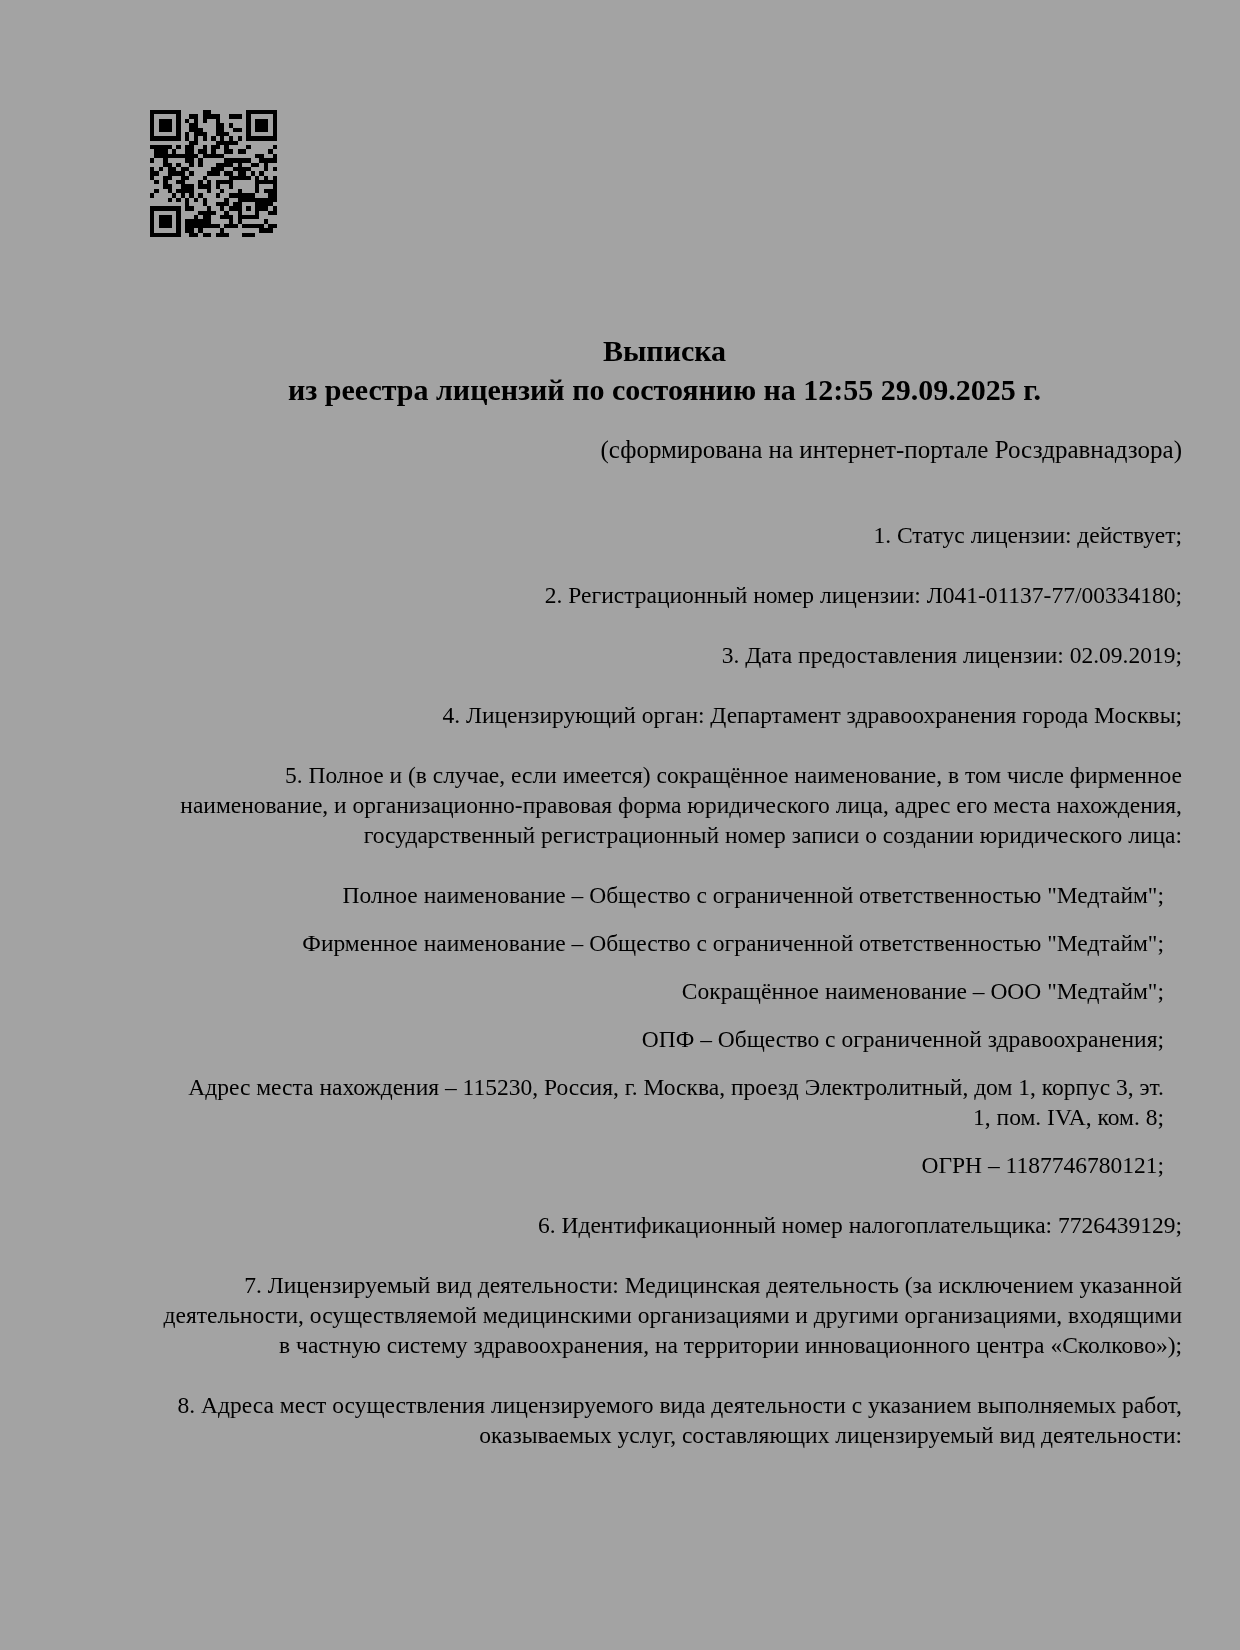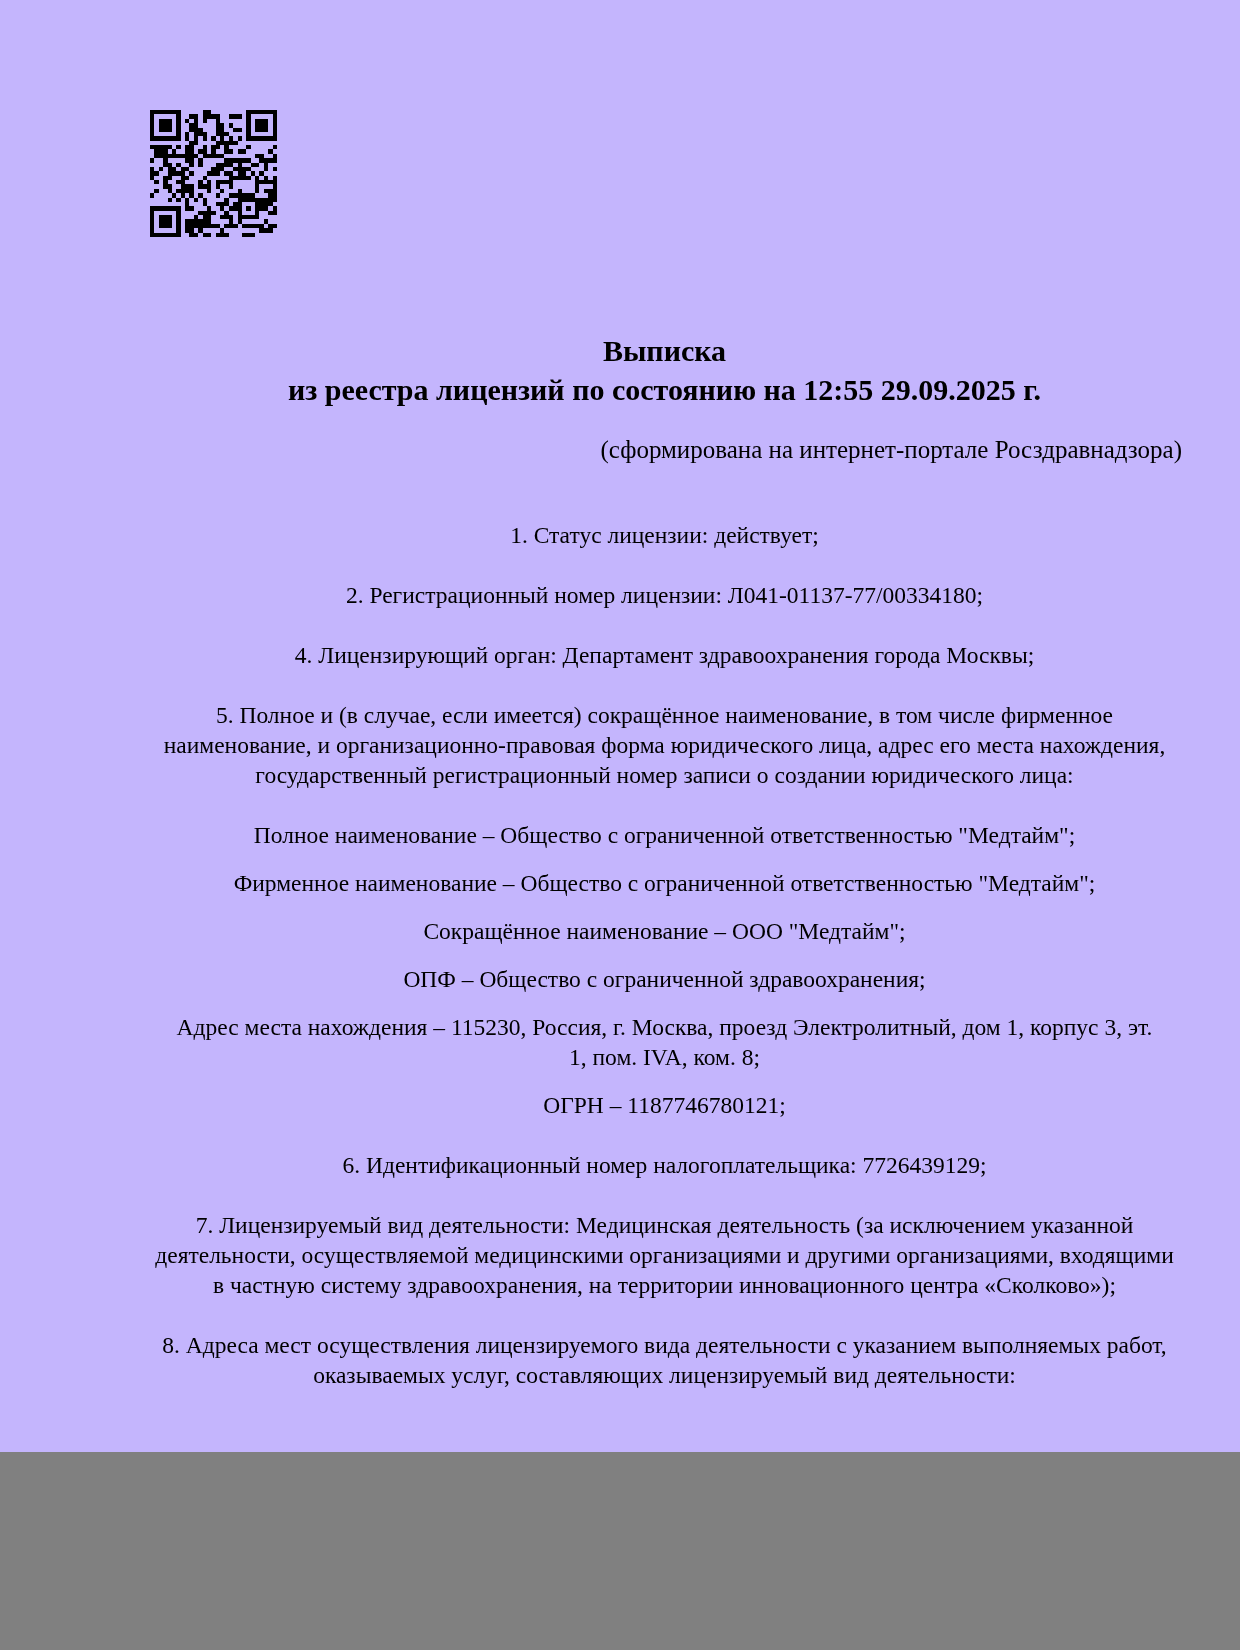--- a/index.html
+++ b/index.html
@@ -1,22 +1,22 @@
 <!DOCTYPE html>
 <html><head>
 <meta charset="utf-8">
 <style>
   html, body { margin: 0; padding: 0; }
   body { background: #808080; }
   .page {
     position: relative;
     width: 1240px;
-    height: 1452px;
+    height: 1650px;
     margin: 0 auto;
-    background: #c4b5fd;
+    background: #a3a3a3;
     color: #000000;
     font-family: "Liberation Serif", "DejaVu Serif", serif;
     overflow: hidden;
   }
   .qr {
     position: absolute;
     left: 150px;
     top: 110px;
     width: 127px;
     height: 127px;
@@ -42,21 +42,21 @@
     font-size: 25px;
     line-height: 26px;
   }
   .bodytext {
     position: absolute;
     left: 147px;
     top: 520px;
     width: 1035px;
     font-size: 23.5px;
     line-height: 30px;
-    text-align: center;
+    text-align: right;
   }
   .para { margin: 0 0 30px 0; padding: 0; }
   .block-line { margin: 18px; padding: 0; }
 </style>
 </head>
 <body>
 
 <div class="page">
 
   <div class="qr">
@@ -489,20 +489,21 @@
   <div class="title">
     <div>Выписка</div>
     <div>из реестра лицензий по состоянию на 12:55 29.09.2025 г.</div>
   </div>
 
   <div class="subtitle">(сформирована на интернет-портале Росздравнадзора)</div>
 
   <div class="bodytext">
     <p class="para">1. Статус лицензии: действует;</p>
     <p class="para">2. Регистрационный номер лицензии: Л041-01137-77/00334180;</p>
+    <p class="para">3. Дата предоставления лицензии: 02.09.2019;</p>
     <p class="para">4. Лицензирующий орган: Департамент здравоохранения города Москвы;</p>
     <p class="para">5. Полное и (в случае, если имеется) сокращённое наименование, в том числе фирменное наименование, и организационно-правовая форма юридического лица, адрес его места нахождения, государственный регистрационный номер записи о создании юридического лица:</p>
 
     <div class="para">
       <div class="block-line">Полное наименование – Общество с ограниченной ответственностью "Медтайм";</div>
       <div class="block-line">Фирменное наименование – Общество с ограниченной ответственностью "Медтайм";</div>
       <div class="block-line">Сокращённое наименование – ООО "Медтайм";</div>
       <div class="block-line">ОПФ – Общество с ограниченной здравоохранения;</div>
       <div class="block-line">Адрес места нахождения – 115230, Россия, г. Москва, проезд Электролитный, дом 1, корпус 3, эт. 1, пом. IVA, ком. 8;</div>
       <div class="block-line">ОГРН – 1187746780121;</div>

